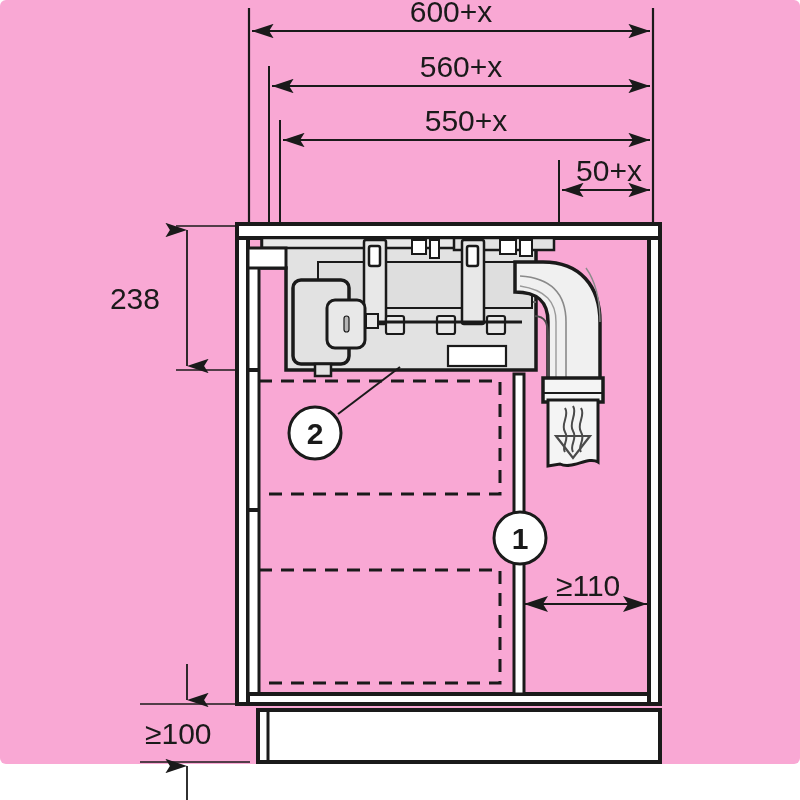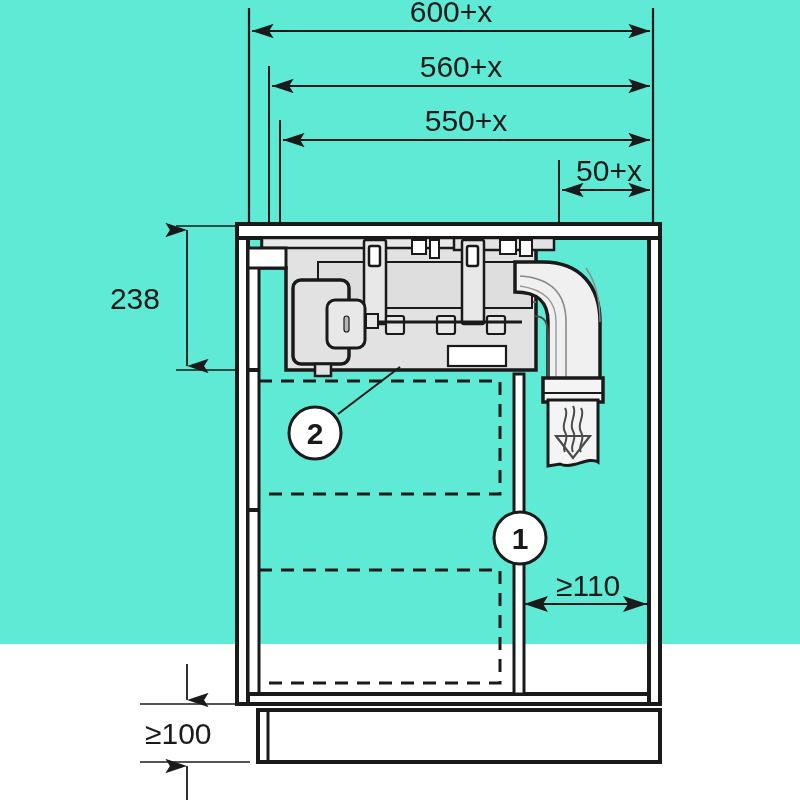--- a/index.html
+++ b/index.html
@@ -9,22 +9,23 @@
   }
   body {
     width: 800px;
     height: 800px;
     font-family: "Liberation Sans", sans-serif;
     overflow: hidden;
   }
   #stage {
     position: relative;
     width: 800px;
-    height: 644px;
-    background: #5eead4;
+    height: 764px;
+    background: #f9a8d4;
+    border-radius: 6px;
   }
   #drawing {
     position: absolute;
     left: 0;
     top: 0;
     width: 800px;
     height: 800px;
   }
   .dimtext {
     font-family: "Liberation Sans", sans-serif;

